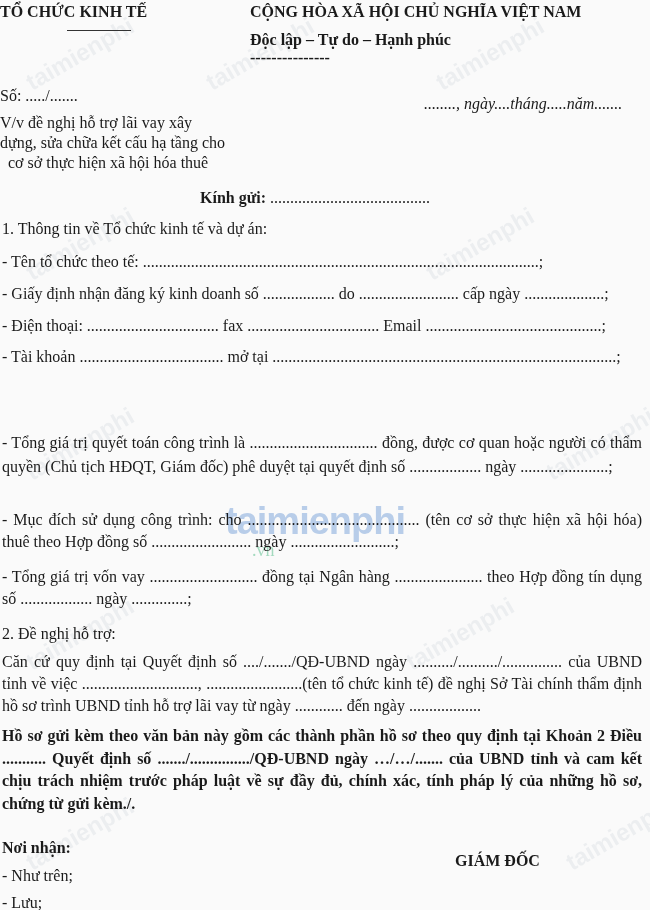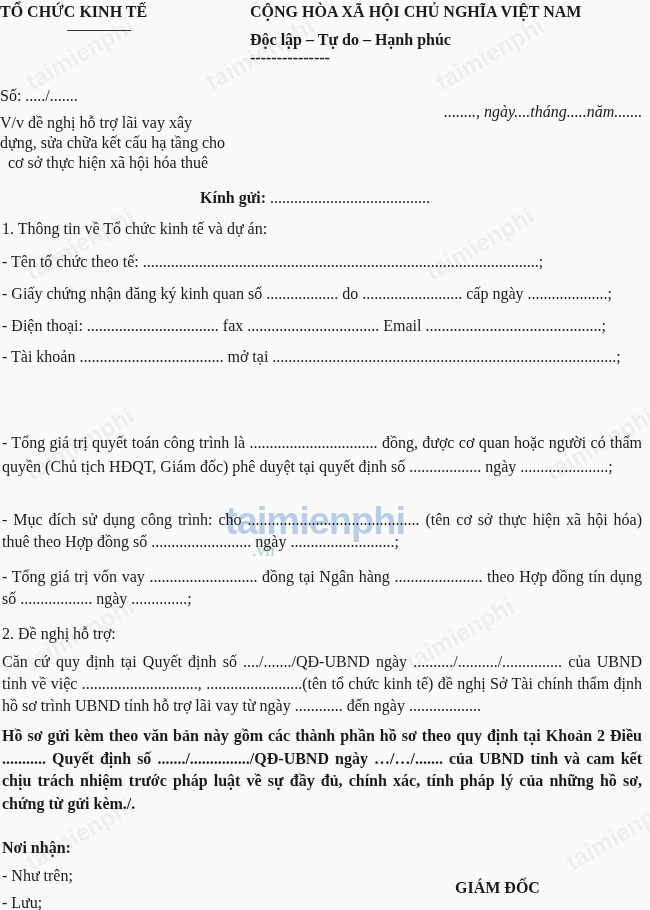--- a/index.html
+++ b/index.html
@@ -52,42 +52,42 @@
   <div class="wm-vn">.vn</div>
 
   <div class="abs bold center" style="left:0;top:2px;width:190px;">TỔ CHỨC KINH TẾ</div>
   <div class="underline-short" style="left:67px;top:30px;width:64px;"></div>
 
   <div class="abs bold center" style="left:250px;top:2px;width:400px;">CỘNG HÒA XÃ HỘI CHỦ NGHĨA VIỆT NAM</div>
   <div class="abs bold center" style="left:250px;top:30px;width:400px;">Độc lập – Tự do – Hạnh phúc</div>
   <div class="abs bold center" style="left:250px;top:48px;width:400px;">---------------</div>
 
   <div class="abs center" style="left:0;top:86px;width:260px;">Số: ...../.......</div>
-  <div class="abs italic" style="left:424px;top:102px;margin-left:20px;">........, ngày....tháng.....năm.......</div>
+  <div class="abs italic" style="left:424px;top:94px;">........, ngày....tháng.....năm.......</div>
 
   <div class="abs center" style="left:0;top:113px;width:260px;">V/v đề nghị hỗ trợ lãi vay xây</div>
   <div class="abs center" style="left:0;top:133px;width:260px;">dựng, sửa chữa kết cấu hạ tầng cho</div>
   <div class="abs center" style="left:0;top:153px;width:260px;padding-left:8px;">cơ sở thực hiện xã hội hóa thuê</div>
 
   <div class="abs" style="left:200px;top:188px;">
     <span class="bold">Kính gửi:</span><span> ........................................</span>
   </div>
 
   <div class="abs" style="left:2px;top:219px;">1. Thông tin về Tổ chức kinh tế và dự án:</div>
   <div class="abs" style="left:2px;top:252px;">- Tên tổ chức theo tế: ...................................................................................................;</div>
-  <div class="abs" style="left:2px;top:284px;">- Giấy chứng nhận đăng ký kinh quan số .................. do ......................... cấp ngày ....................;</div>
+  <div class="abs" style="left:2px;top:284px;">- Giấy định nhận đăng ký kinh doanh số .................. do ......................... cấp ngày ....................;</div>
   <div class="abs" style="left:2px;top:316px;">- Điện thoại: ................................. fax ................................. Email  ............................................;</div>
   <div class="abs" style="left:2px;top:347px;">- Tài khoản .................................... mở tại  ......................................................................................;</div>
 
   <div class="abs just" style="left:2px;top:431px;width:640px;line-height:24px;">- Tổng giá trị quyết toán công trình là ................................ đồng, được cơ quan hoặc người có thẩm quyền (Chủ tịch HĐQT, Giám đốc) phê duyệt tại quyết định số .................. ngày ......................;</div>
   <div class="abs just" style="left:2px;top:509px;width:640px;line-height:22px;">- Mục đích sử dụng công trình: cho ........................................... (tên cơ sở thực hiện xã hội hóa) thuê theo Hợp đồng số ......................... ngày ..........................;</div>
   <div class="abs just" style="left:2px;top:566px;width:640px;line-height:22px;">- Tổng giá trị vốn vay ........................... đồng tại Ngân hàng ...................... theo Hợp đồng tín dụng số .................. ngày ..............;</div>
 
   <div class="abs" style="left:2px;top:624px;">2. Đề nghị hỗ trợ:</div>
   <div class="abs just" style="left:2px;top:651px;width:640px;line-height:22px;">Căn cứ quy định tại Quyết định số ..../......./QĐ-UBND ngày ........../........../............... của UBND tỉnh về việc ............................., ........................(tên tổ chức kinh tế) đề nghị Sở Tài chính thẩm định hồ sơ trình UBND tỉnh hỗ trợ lãi vay từ ngày ............ đến ngày ..................</div>
   <div class="abs just" style="left:2px;top:725px;width:640px;line-height:22.5px;font-weight:bold;">Hồ sơ gửi kèm theo văn bản này gồm các thành phần hồ sơ theo quy định tại Khoản 2 Điều ........... Quyết định số ......./.............../QĐ-UBND ngày …/…/....... của UBND tỉnh và cam kết chịu trách nhiệm trước pháp luật về sự đầy đủ, chính xác, tính pháp lý của những hồ sơ, chứng từ gửi kèm./.</div>
 
   <div class="abs bold" style="left:2px;top:838px;">Nơi nhận:</div>
   <div class="abs" style="left:2px;top:866px;">- Như trên;</div>
   <div class="abs" style="left:2px;top:893px;">- Lưu;</div>
-  <div class="abs bold" style="left:455px;top:878px;">GIÁM ĐỐC</div>
+  <div class="abs bold" style="left:455px;top:851px;">GIÁM ĐỐC</div>
 
 </div>
 
 </body></html>

